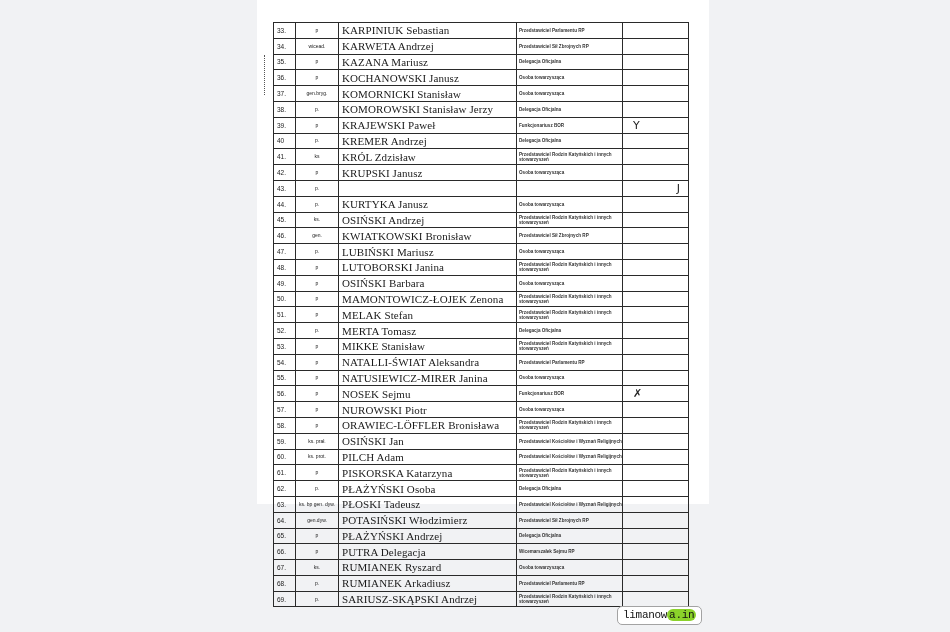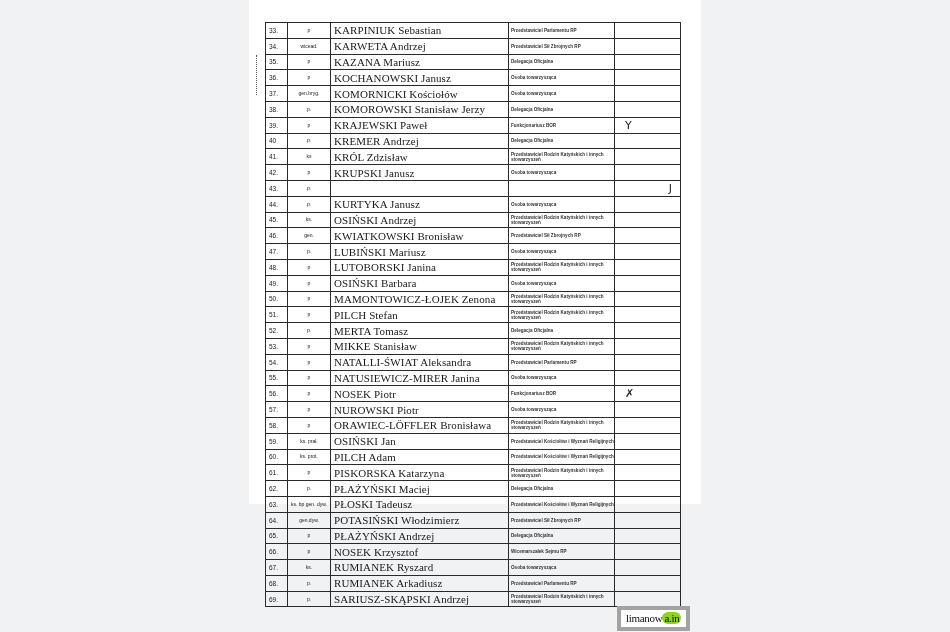--- a/index.html
+++ b/index.html
@@ -3,21 +3,21 @@
   <meta charset="utf-8">
   <style>
     html, body {
       margin: 0; padding: 0;
       width: 950px; height: 632px;
       background: #f1f2f4;
       overflow: hidden;
     }
     .page {
       position: absolute;
-      left: 249px; top: 0;
+      left: 257px; top: 0;
       width: 452px; height: 504px;
       background: #ffffff;
     }
     .scan-mark {
       position: absolute;
       left: 7px; top: 55px;
       width: 1px; height: 40px;
       border-left: 1px dotted #555;
     }
     table.roster {
@@ -73,23 +73,23 @@
       font-family: "DejaVu Sans", sans-serif;
       color: #222;
     }
     td.mark.right { text-align: right; padding-right: 8px !important; }
     .watermark {
       position: absolute;
       left: 617px; top: 606px;
       height: 17px;
       padding: 0 5px;
       background: #ffffff;
-      border: 4px solid #a3a3a3;
-      border-radius: 0;
-      font-family: Liberation Serif, serif;
+      border: 1px solid #a3a3a3;
+      border-radius: 5px;
+      font-family: Liberation Mono, monospace;
       font-size: 11px;
       line-height: 17px;
       color: #111;
       letter-spacing: -0.3px;
     }
     .watermark .accent {
       background: #8bd22a;
       border-radius: 7px;
       padding: 0 2px;
     }
@@ -132,21 +132,21 @@
         <tr>
           <td class="num">36.</td>
           <td class="title">p</td>
           <td class="name">KOCHANOWSKI Janusz</td>
           <td class="role">Osoba towarzysząca</td>
           <td class="mark"></td>
         </tr>
         <tr>
           <td class="num">37.</td>
           <td class="title">gen.bryg.</td>
-          <td class="name">KOMORNICKI Kościołów</td>
+          <td class="name">KOMORNICKI Stanisław</td>
           <td class="role">Osoba towarzysząca</td>
           <td class="mark"></td>
         </tr>
         <tr>
           <td class="num">38.</td>
           <td class="title">p.</td>
           <td class="name">KOMOROWSKI Stanisław Jerzy</td>
           <td class="role">Delegacja Oficjalna</td>
           <td class="mark"></td>
         </tr>
@@ -230,21 +230,21 @@
         <tr>
           <td class="num">50.</td>
           <td class="title">p</td>
           <td class="name">MAMONTOWICZ-ŁOJEK Zenona</td>
           <td class="role">Przedstawiciel Rodzin Katyńskich i innych stowarzyszeń</td>
           <td class="mark"></td>
         </tr>
         <tr>
           <td class="num">51.</td>
           <td class="title">p</td>
-          <td class="name">PILCH Stefan</td>
+          <td class="name">MELAK Stefan</td>
           <td class="role">Przedstawiciel Rodzin Katyńskich i innych stowarzyszeń</td>
           <td class="mark"></td>
         </tr>
         <tr>
           <td class="num">52.</td>
           <td class="title">p.</td>
           <td class="name">MERTA Tomasz</td>
           <td class="role">Delegacja Oficjalna</td>
           <td class="mark"></td>
         </tr>
@@ -265,21 +265,21 @@
         <tr>
           <td class="num">55.</td>
           <td class="title">p</td>
           <td class="name">NATUSIEWICZ-MIRER Janina</td>
           <td class="role">Osoba towarzysząca</td>
           <td class="mark"></td>
         </tr>
         <tr>
           <td class="num">56.</td>
           <td class="title">p</td>
-          <td class="name">NOSEK Piotr</td>
+          <td class="name">NOSEK Sejmu</td>
           <td class="role">Funkcjonariusz BOR</td>
           <td class="mark">✗</td>
         </tr>
         <tr>
           <td class="num">57.</td>
           <td class="title">p</td>
           <td class="name">NUROWSKI Piotr</td>
           <td class="role">Osoba towarzysząca</td>
           <td class="mark"></td>
         </tr>
@@ -307,21 +307,21 @@
         <tr>
           <td class="num">61.</td>
           <td class="title">p</td>
           <td class="name">PISKORSKA Katarzyna</td>
           <td class="role">Przedstawiciel Rodzin Katyńskich i innych stowarzyszeń</td>
           <td class="mark"></td>
         </tr>
         <tr>
           <td class="num">62.</td>
           <td class="title">p.</td>
-          <td class="name">PŁAŻYŃSKI Maciej</td>
+          <td class="name">PŁAŻYŃSKI Osoba</td>
           <td class="role">Delegacja Oficjalna</td>
           <td class="mark"></td>
         </tr>
         <tr>
           <td class="num">63.</td>
           <td class="title">ks. bp gen. dyw.</td>
           <td class="name">PŁOSKI Tadeusz</td>
           <td class="role">Przedstawiciel Kościołów i Wyznań Religijnych</td>
           <td class="mark"></td>
         </tr>
@@ -335,21 +335,21 @@
         <tr>
           <td class="num">65.</td>
           <td class="title">p</td>
           <td class="name">PŁAŻYŃSKI Andrzej</td>
           <td class="role">Delegacja Oficjalna</td>
           <td class="mark"></td>
         </tr>
         <tr>
           <td class="num">66.</td>
           <td class="title">p</td>
-          <td class="name">NOSEK Krzysztof</td>
+          <td class="name">PUTRA Delegacja</td>
           <td class="role">Wicemarszałek Sejmu RP</td>
           <td class="mark"></td>
         </tr>
         <tr>
           <td class="num">67.</td>
           <td class="title">ks.</td>
           <td class="name">RUMIANEK Ryszard</td>
           <td class="role">Osoba towarzysząca</td>
           <td class="mark"></td>
         </tr>

